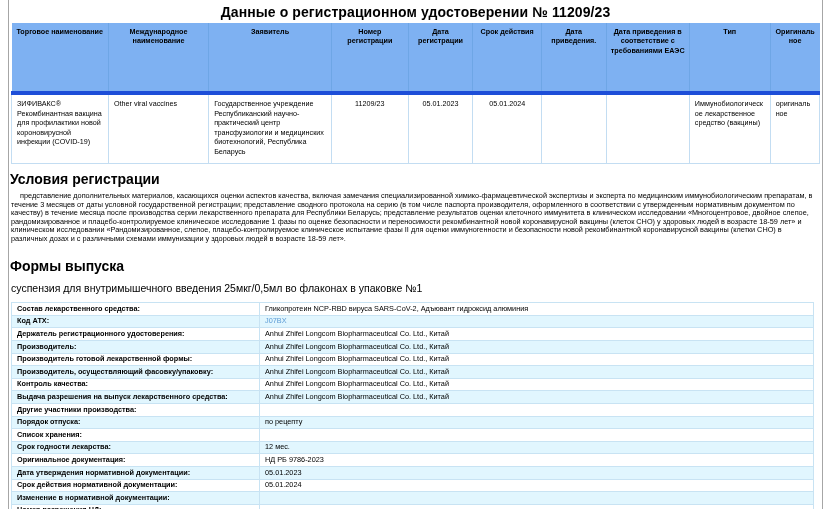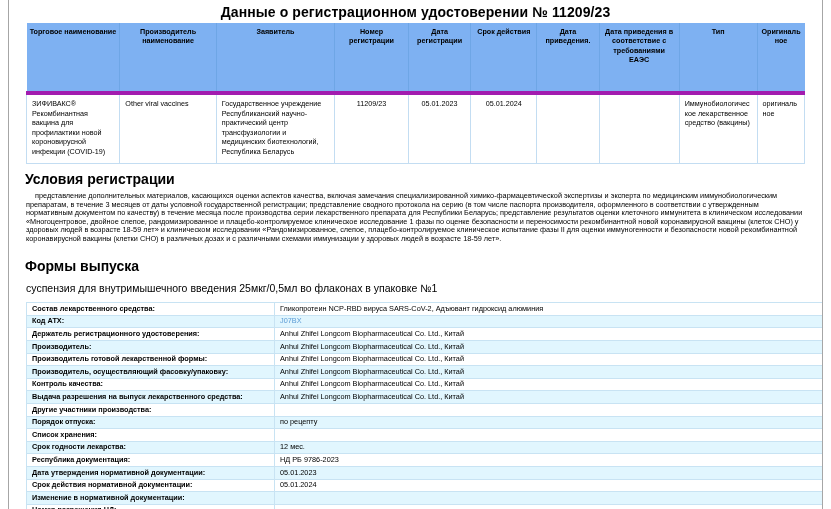--- a/index.html
+++ b/index.html
@@ -4,36 +4,36 @@
 <style>
   html,body { margin:0; padding:0; background:#fff; }
   body {
     width:831px; height:509px; overflow:hidden;
     font-family:"Liberation Sans", sans-serif; color:#000;
     -webkit-font-smoothing:antialiased;
   }
   .page {
     box-sizing:border-box; margin:0 8px; height:509px;
     border-left:1px solid #a6a6a6; border-right:1px solid #a6a6a6;
-    padding:0 16px; overflow:hidden; background:#fff;
+    padding:0 1px; overflow:hidden; background:#fff;
   }
   .title {
     font-size:14px; font-weight:bold; text-align:center;
     margin:4px 0 3px 0; letter-spacing:0.1px;
   }
   
   table.reg {
     width:calc(100% - 2px); margin:0 1px; border-collapse:collapse;
     table-layout:fixed; font-size:7.2px;
   }
   .reg th {
     background:var(--header-blue,#7EB1F2);
     font-weight:bold; text-align:center; vertical-align:top;
     padding:4px 3px; height:70px; box-sizing:border-box;
-    border-right:1px solid #6ea6e6; border-bottom:4px solid #a21caf;
+    border-right:1px solid #6ea6e6; border-bottom:4px solid #1d4ed8;
     line-height:1.3; overflow-wrap:break-word;
   }
   .reg th:last-child { border-right:0; }
   .reg td {
     border:1px solid #c3ddf2; vertical-align:top;
     padding:4px 5px; height:60px; box-sizing:content-box;
     line-height:1.32; overflow-wrap:break-word; background:#fff;
   }
   .reg td.center { text-align:center; }
   
@@ -80,21 +80,21 @@
         <col style="width:8.0%">
         <col style="width:8.5%">
       <col style="width:8.0%">
         <col style="width:10.3%">
         <col style="width:10.0%">
       <col style="width:6.1%">
     </colgroup>
     <thead>
       <tr id="reg-head">
           <th>Торговое наименование</th>
-          <th>Производитель наименование</th>
+          <th>Международное наименование</th>
           <th>Заявитель</th>
           <th>Номер регистрации</th>
           <th>Дата регистрации</th>
           <th>Срок действия</th>
           <th>Дата приведения.</th>
           <th>Дата приведения в соответствие с требованиями ЕАЭС</th>
           <th>Тип</th>
           <th>Оригинальное</th>
         </tr>
     </thead>
@@ -164,21 +164,21 @@
         </tr>
         <tr>
           <td class="lbl">Список хранения:</td>
           <td></td>
         </tr>
         <tr>
           <td class="lbl">Срок годности лекарства:</td>
           <td>12 мес.</td>
         </tr>
         <tr>
-          <td class="lbl">Республика документация:</td>
+          <td class="lbl">Оригинальное документация:</td>
           <td>НД РБ 9786-2023</td>
         </tr>
         <tr>
           <td class="lbl">Дата утверждения нормативной документации:</td>
           <td>05.01.2023</td>
         </tr>
         <tr>
           <td class="lbl">Срок действия нормативной документации:</td>
           <td>05.01.2024</td>
         </tr>

